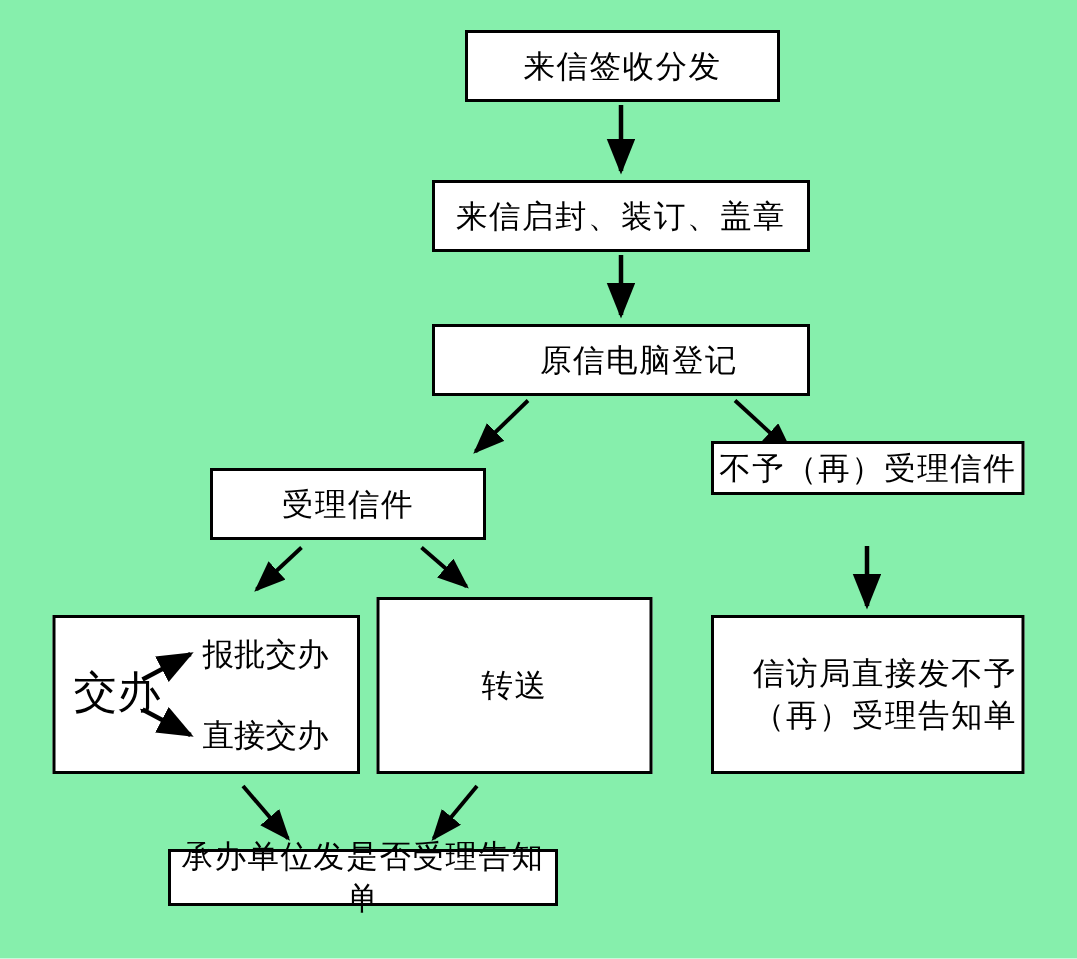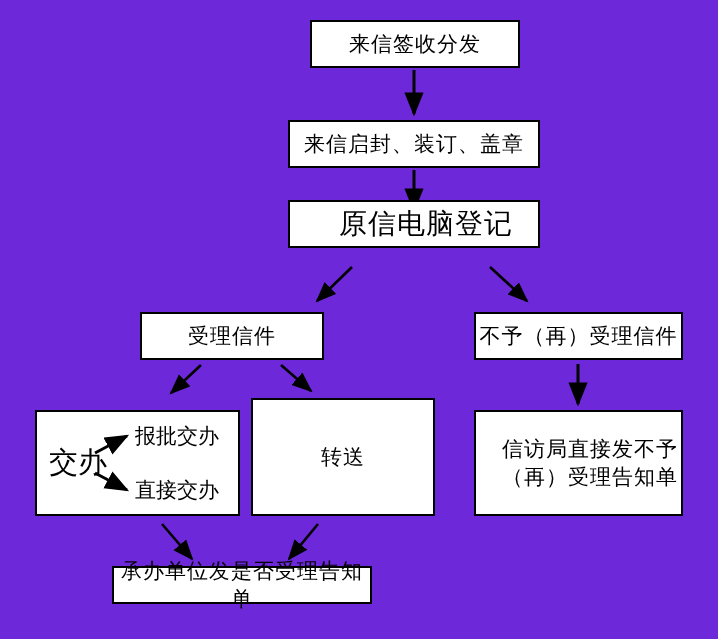--- a/index.html
+++ b/index.html
@@ -4,21 +4,21 @@
 <style>
   html, body {
     margin: 0;
     padding: 0;
     background: #ffffff;
   }
   #canvas {
     position: relative;
     width: 718px;
     height: 639px;
-    background: #6d28d9;
+    background: #86efac;
     font-family: "Liberation Serif", "DejaVu Serif", serif;
     overflow: hidden;
   }
   .node {
     position: absolute;
     box-sizing: border-box;
     border: 2px solid #000000;
     background: #ffffff;
     display: flex;
     align-items: center;
@@ -28,23 +28,23 @@
     line-height: 1.35;
   }
   .node .label {
     display: block;
     white-space: pre-line;
     letter-spacing: 1px;
   }
   
   #node-receive          { left: 310px; top: 20px;  width: 210px; height: 48px; font-size: 21px; }
   #node-open            { left: 288px; top: 120px; width: 252px; height: 48px; font-size: 21px; }
-  #node-register        { left: 288px; top: 200px; width: 252px; height: 48px; font-size: 28px; padding-left: 24px; }
+  #node-register        { left: 288px; top: 216px; width: 252px; height: 48px; font-size: 21px; padding-left: 24px; }
   #node-accept          { left: 140px; top: 312px; width: 184px; height: 48px; font-size: 21px; }
-  #node-reject          { left: 474px; top: 312px; width: 209px; height: 48px; font-size: 21px; }
+  #node-reject          { left: 474px; top: 294px; width: 209px; height: 36px; font-size: 21px; }
   #node-assign          { left: 35px;  top: 410px; width: 205px; height: 106px; font-size: 21px; }
   #node-forward         { left: 251px; top: 398px; width: 184px; height: 118px; font-size: 21px; }
   #node-reject-notice   { left: 474px; top: 410px; width: 209px; height: 106px; font-size: 21px; padding-left: 23px; }
   #node-unit-notice     { left: 112px; top: 566px; width: 260px; height: 38px; font-size: 21px; }
 
   
   .assign-inner {
     position: relative;
     width: 100%;
     height: 100%;

